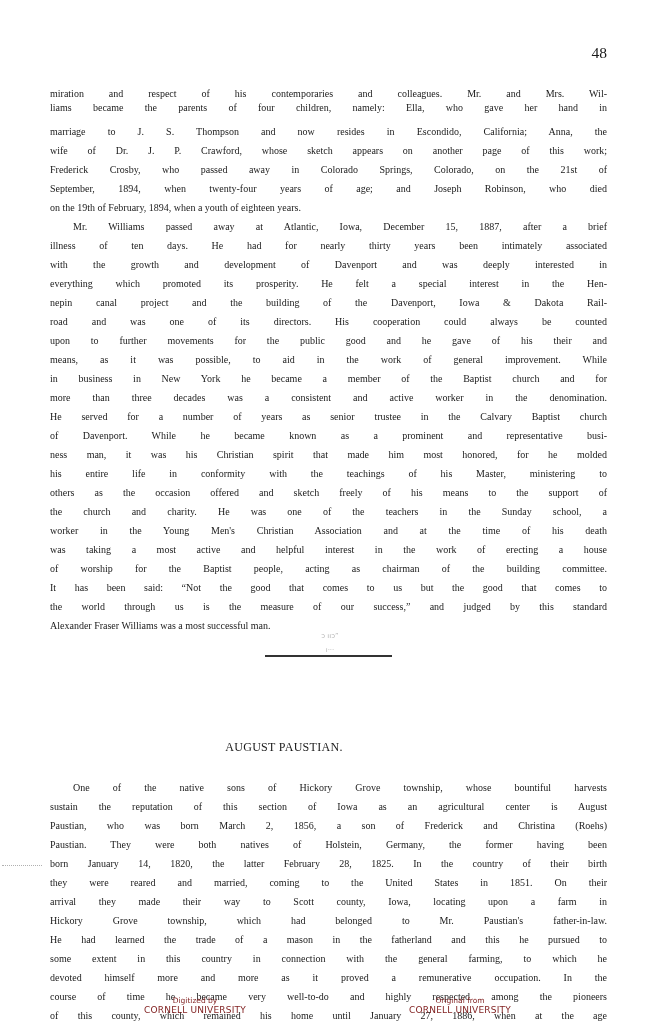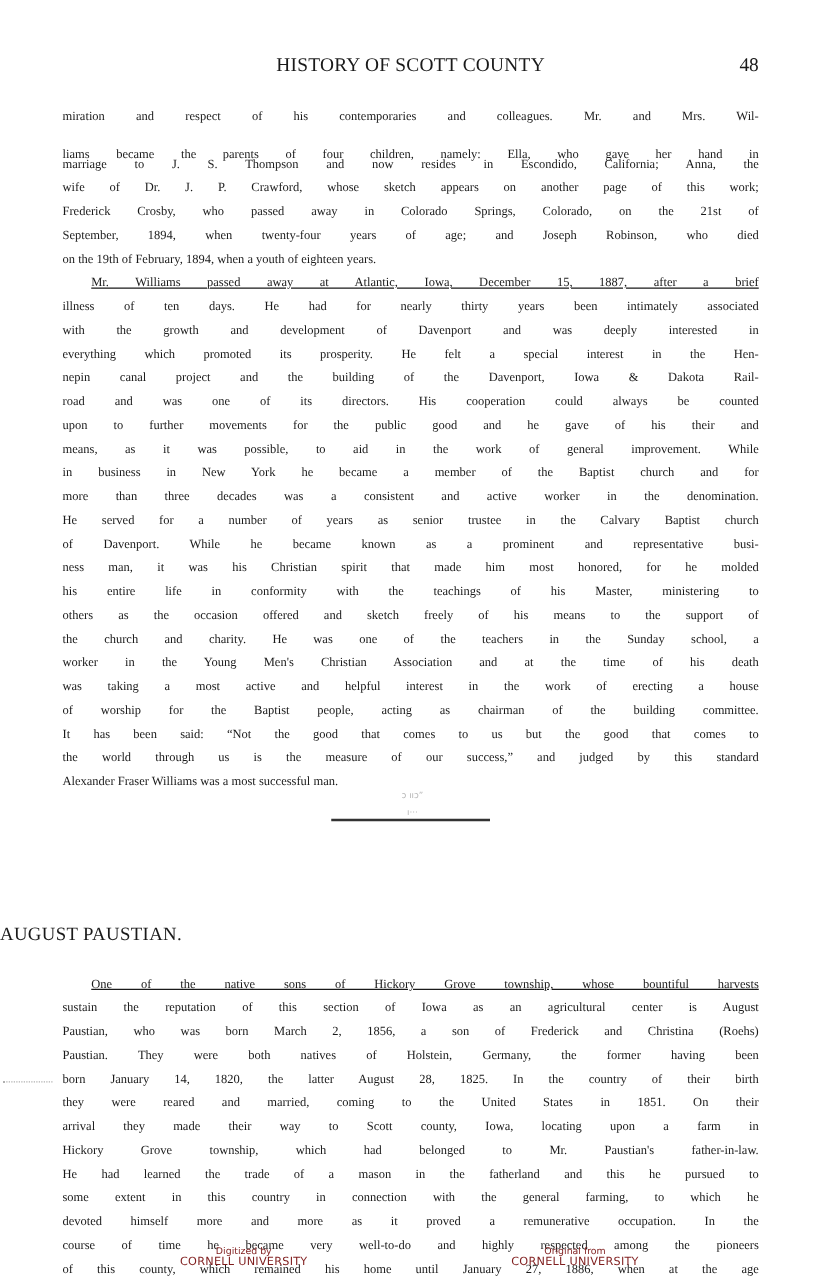--- a/index.html
+++ b/index.html
@@ -47,27 +47,27 @@
       text-align-last: justify;
       line-height: 19px;
       height: 19px;
     }
     .line.last {
       text-align-last: left;
     }
     .line.indent {
       left: 73px;
       width: 534px;
-      text-decoration: underline;
     }
     .section-title {
       position: absolute;
       left: 0;
       width: 568px;
-      font-size: 15px;
+      text-align: center;
+      font-size: 12px;
       top: 740px;
       letter-spacing: 0.3px;
     }
     .rule {
       position: absolute;
       left: 265px;
       width: 127px;
       top: 655px;
       height: 2px;
       background: #333;
@@ -100,27 +100,26 @@
     .footer .big {
       font-size: 9px;
       display: block;
       letter-spacing: 0.2px;
     }
   </style>
 </head>
 <body>
 
 <div class="header">
-  <div class="running-head">HISTORY OF SCOTT COUNTY</div>
   <div class="page-number">48</div>
 </div>
 
 <div>
   <div class="line" style="top:84px">miration and respect of his contemporaries and colleagues.  Mr. and Mrs. Wil-</div>
-  <div class="line" style="top:114px">liams became the parents of four children, namely: Ella, who gave her hand in</div>
+  <div class="line" style="top:98px">liams became the parents of four children, namely: Ella, who gave her hand in</div>
   <div class="line" style="top:122px">marriage to J. S. Thompson and now resides in Escondido, California; Anna, the</div>
   <div class="line" style="top:141px">wife of Dr. J. P. Crawford, whose sketch appears on another page of this work;</div>
   <div class="line" style="top:160px">Frederick Crosby, who passed away in Colorado Springs, Colorado, on the 21st of</div>
   <div class="line" style="top:179px">September, 1894, when twenty-four years of age; and Joseph Robinson, who died</div>
   <div class="line last" style="top:198px">on the 19th of February, 1894, when a youth of eighteen years.</div>
   <div class="line indent" style="top:217px">Mr. Williams passed away at Atlantic, Iowa, December 15, 1887, after a brief</div>
   <div class="line" style="top:236px">illness of ten days.  He had for nearly thirty years been intimately associated</div>
   <div class="line" style="top:255px">with the growth and development of Davenport and was deeply interested in</div>
   <div class="line" style="top:274px">everything which promoted its prosperity.  He felt a special interest in the Hen-</div>
   <div class="line" style="top:293px">nepin canal project and the building of the Davenport, Iowa &amp; Dakota Rail-</div>
@@ -147,21 +146,21 @@
 <div class="faint-mark" style="left:270px; top:646px; width:120px;">ı···</div>
 <div class="rule"></div>
 
 <div class="section-title">AUGUST PAUSTIAN.</div>
 
 <div>
   <div class="line indent" style="top:778px">One of the native sons of Hickory Grove township, whose bountiful harvests</div>
   <div class="line" style="top:797px">sustain the reputation of this section of Iowa as an agricultural center is August</div>
   <div class="line" style="top:816px">Paustian, who was born March 2, 1856, a son of Frederick and Christina (Roehs)</div>
   <div class="line" style="top:835px">Paustian.  They were both natives of Holstein, Germany, the former having been</div>
-  <div class="line" style="top:854px">born January 14, 1820, the latter August 28, 1825.  In the country of their birth</div>
+  <div class="line" style="top:854px">born January 14, 1820, the latter February 28, 1825.  In the country of their birth</div>
   <div class="line" style="top:873px">they were reared and married, coming to the United States in 1851.  On their</div>
   <div class="line" style="top:892px">arrival they made their way to Scott county, Iowa, locating upon a farm in</div>
   <div class="line" style="top:911px">Hickory Grove township, which had belonged to Mr. Paustian's father-in-law.</div>
   <div class="line" style="top:930px">He had learned the trade of a mason in the fatherland and this he pursued to</div>
   <div class="line" style="top:949px">some extent in this country in connection with the general farming, to which he</div>
   <div class="line" style="top:968px">devoted himself more and more as it proved a remunerative occupation.  In the</div>
   <div class="line" style="top:987px">course of time he became very well-to-do and highly respected among the pioneers</div>
   <div class="line" style="top:1006px">of this county, which remained his home until January 27, 1886, when at the age</div>
 </div>
 

